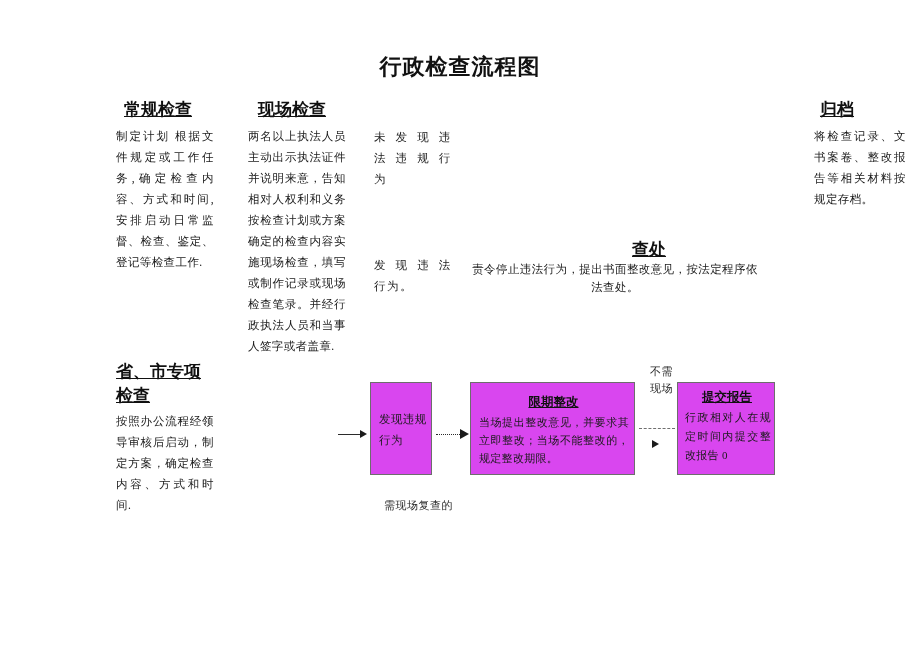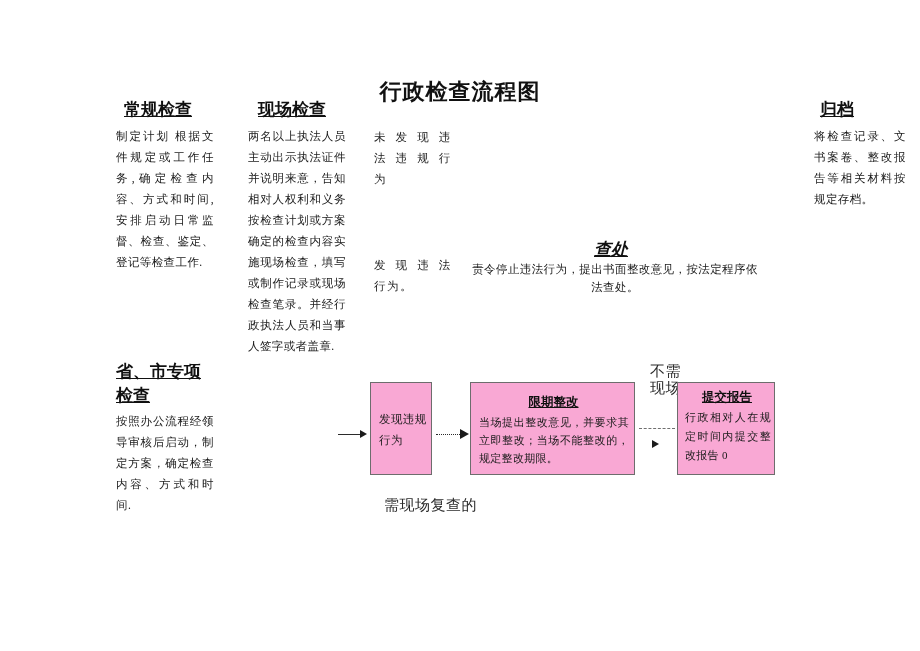--- a/index.html
+++ b/index.html
@@ -23,33 +23,32 @@
   .doc-title {
     left: 0;
     top: 52px;
     width: 920px;
     text-align: center;
     font-family: "Liberation Sans", sans-serif;
     font-size: 22px;
     font-weight: 700;
     color: #111111;
     letter-spacing: 1px;
-    margin-top: 25px;
   }
 
   
   .sec-head {
     font-family: "Liberation Sans", sans-serif;
     font-size: 17px;
     font-weight: 700;
     color: #111111;
     text-decoration: underline;
     line-height: 18px;
   }
-  .sec-head.center { text-align: center; font-style: italic; }
+  .sec-head.center { text-align: right; }
 
   
   .body-text {
     font-family: "Liberation Serif", "DejaVu Serif", serif;
     font-size: 11.5px;
     color: #1a1a1a;
     line-height: 21px;
     letter-spacing: 0.4px;
     text-align: justify;
   }
@@ -60,21 +59,21 @@
     font-family: Liberation Mono, monospace;
     font-size: 11.5px;
     color: #1a1a1a;
     line-height: 21px;
     letter-spacing: 1.6px;
   }
 
   
   .flow-box {
     border: 1px solid #6d6d6d;
-    background: #f9a8d4;
+    background: #d946ef;
     box-sizing: border-box;
   }
   .box-title {
     font-family: "Liberation Sans", sans-serif;
     font-size: 12.5px;
     font-weight: 700;
     color: #111111;
     text-decoration: underline;
     text-align: center;
     line-height: 17px;
@@ -115,21 +114,21 @@
     border-left: 9px solid #1b1b1b;
   }
   .arrow-head.small {
     border-top: 4px solid transparent;
     border-bottom: 4px solid transparent;
     border-left: 7px solid #1b1b1b;
   }
 
   .small-note {
     font-family: "Liberation Serif", "DejaVu Serif", serif;
-    font-size: 15px;
+    font-size: 11px;
     color: #2a2a2a;
     line-height: 17px;
     letter-spacing: 0.5px;
   }
 </style>
 </head>
 <body>
 
 <div id="page">
 

